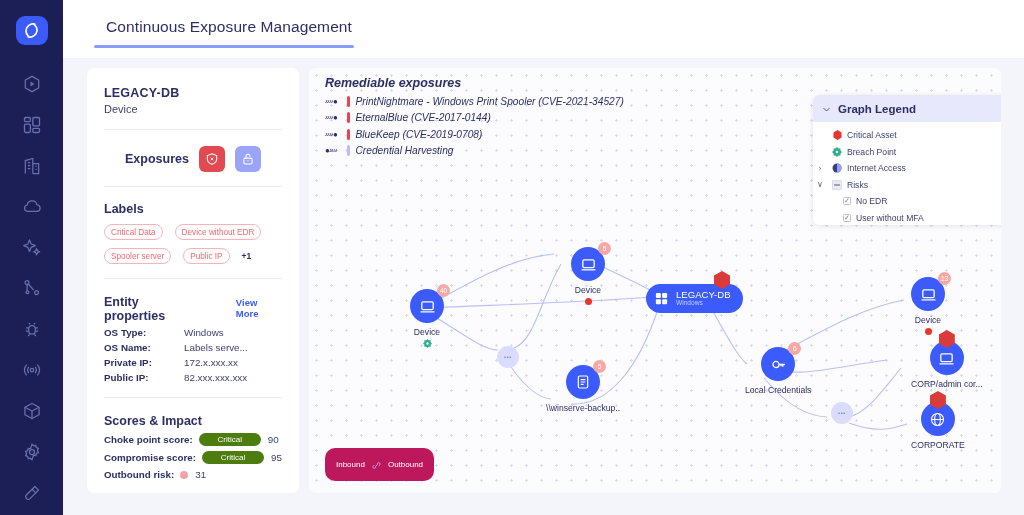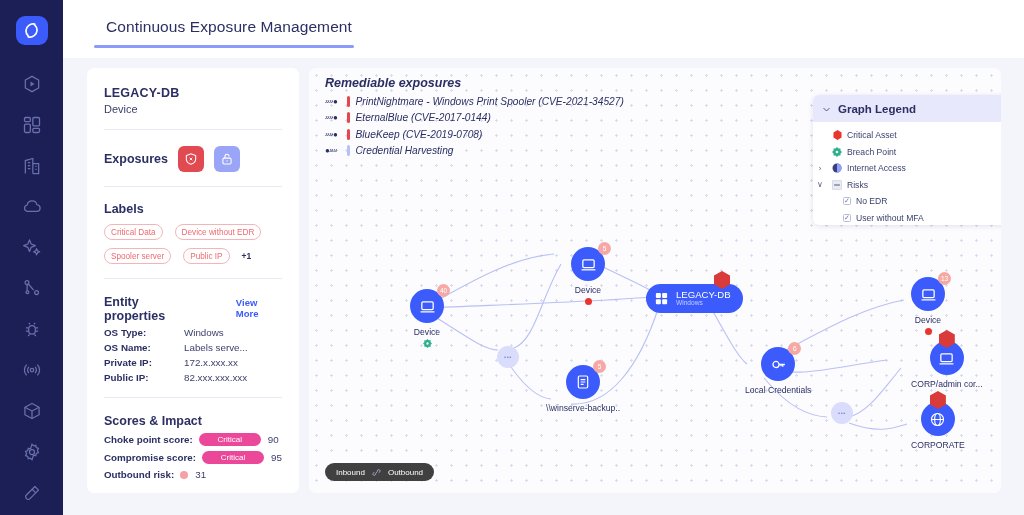--- a/index.html
+++ b/index.html
@@ -53,21 +53,21 @@
     position: absolute; left: 24px; top: 10px; width: 212px; height: 425px;
     background: #fff; border-radius: 7px;
     padding: 18px 17px 0 17px;
   }
   .panel-title { font-size: 12.5px; font-weight: bold; color: #2b2f63; letter-spacing:.2px;}
   .panel-sub { font-size: 11px; color: #3a3f6b; margin-top: 3px; }
   .divider { height: 1px; background: #e8eaf3; margin: 14px 0 0 0; }
 
   .sec-head { font-size: 12.5px; font-weight: bold; color: #2b2f63; }
 
-  #exposures-row { display: flex; align-items: center; margin-top: 16px; }
+  #exposures-row { display: flex; align-items: center; margin-top: 16px; justify-content: center; }
   .exp-btn {
     width: 26px; height: 26px; border-radius: 6px; margin-left: 10px;
     display: flex; align-items: center; justify-content: center;
   }
   .exp-red { background: #e04a50; }
   .exp-purple { background: #9aa5f7; }
 
   #labels-sec { margin-top: 15px; }
   .chip-row { display: flex; flex-wrap: wrap; gap: 12px; margin-top: 8px; align-items: center;}
   .chip {
@@ -80,21 +80,21 @@
   .props-head-row { display: flex; justify-content: space-between; align-items: baseline; }
   .view-more { font-size: 9.5px; color: #3b5bfd; font-weight: bold; margin-left: 34px; }
   .prop-line { display: flex; margin-top: 4px; font-size: 9.8px; }
   .prop-key { width: 80px; color: #2b2f63; font-weight: bold; }
   .prop-val { color: #3a3f6b; }
 
   #scores-sec { margin-top: 16px; }
   .score-line { display: flex; align-items: center; margin-top: 5px; font-size: 9.8px; }
   .score-key { color: #2b2f63; font-weight: bold; }
   .sev-pill {
-    background: #ec4899; color: #fff; font-size: 8px; border-radius: 9px;
+    background: #4d7c0f; color: #fff; font-size: 8px; border-radius: 9px;
     padding: 2px 0; width: 62px; text-align: center; margin-left: 6px;
   }
   .score-num { color: #3a3f6b; margin-left: 7px; font-size: 9.8px; }
   .risk-dot { width: 8px; height: 8px; border-radius: 50%; background: #f4a0a4; margin-left: 6px; }
 
   
   #graph-card {
     position: absolute; left: 246px; top: 10px; width: 692px; height: 425px;
     background: #fcfcfe; border-radius: 7px; overflow: hidden;
   }
@@ -157,22 +157,22 @@
   }
   #legacy-node {
     position: absolute; display: flex; align-items: center;
     background: #3b5bfd; border-radius: 15px; height: 29px; padding: 0 12px 0 8px;
   }
   #legacy-texts { margin-left: 7px; line-height: 1.05; }
   #legacy-name { font-size: 9.6px; color: #fff; }
   #legacy-os { font-size: 6.6px; color: #c3cdff; }
 
   #io-toggle {
-    position: absolute; left: 16px; bottom: 12px; height: 18px;
-    background: #404040; border-radius: 10px; display: flex; align-items: center;
+    position: absolute; left: 16px; bottom: 12px; height: 33px;
+    background: #be185d; border-radius: 10px; display: flex; align-items: center;
     padding: 0 11px; gap: 7px;
   }
   .io-label { font-size: 8px; color: #fff; }
 </style>
 </head>
 <body>
 
 <div id="app">
 
   <div id="rail">

